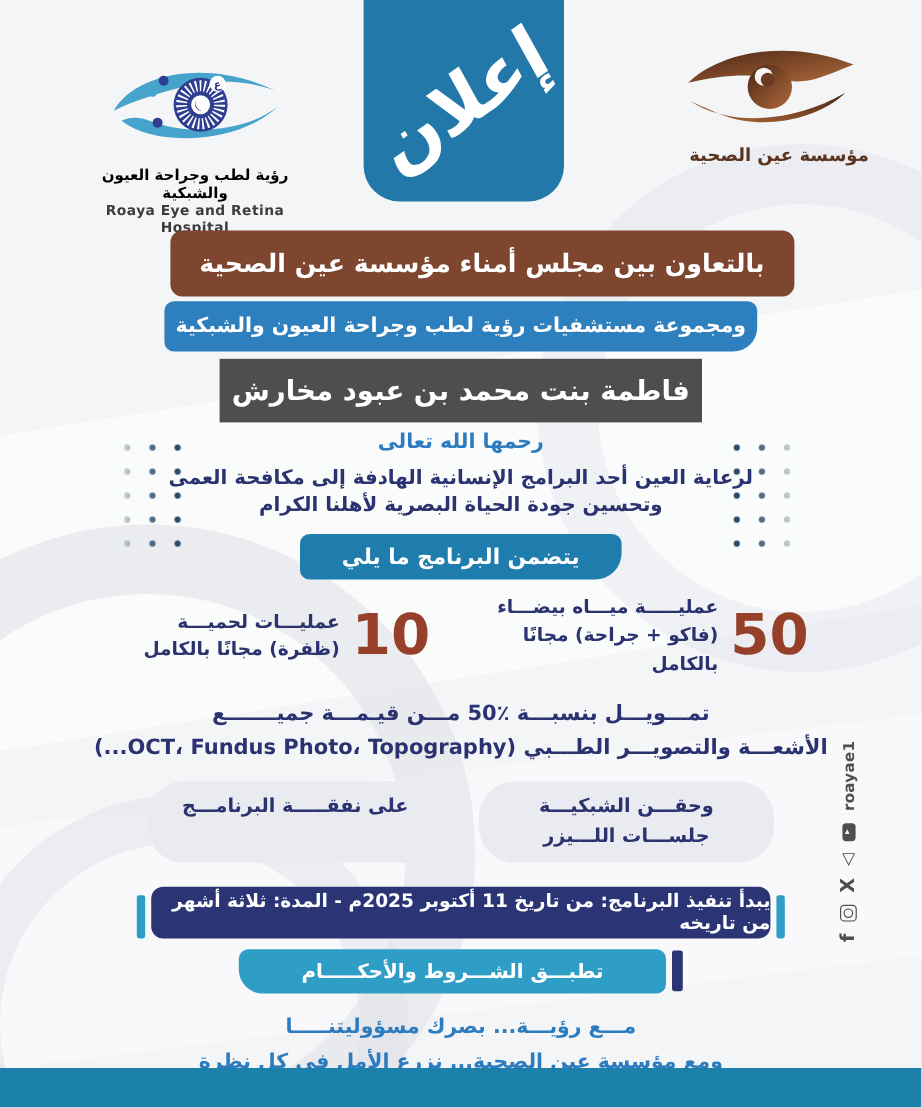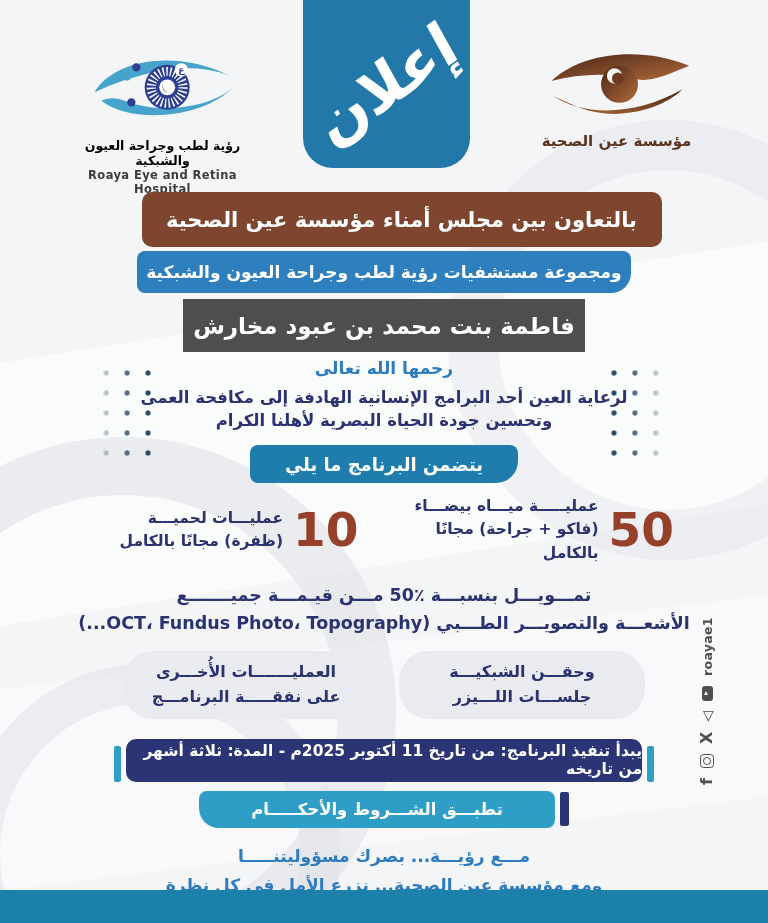--- a/index.html
+++ b/index.html
@@ -30,21 +30,21 @@
   
   .header{position:relative;height:192px;z-index:2;}
   .logo-left{position:absolute;left:60px;top:46px;width:205px;text-align:center;}
   .logo-left .ar{color:#000000;font-weight:bold;font-size:12.5px;margin-top:2px;}
   .logo-left .en{color:#3c3c3c;font-weight:bold;font-size:11.5px;letter-spacing:.4px;}
   .badge{position:absolute;left:303px;top:0;width:167px;height:168px;
          background:var(--badge_blue);border-radius:0 0 30px 30px;
          display:flex;align-items:center;justify-content:center;}
   .badge .callig{transform:rotate(-35deg) skewX(-6deg);font-size:60px;color:#fff;
          font-weight:bold;line-height:1;}
-  .logo-right{position:absolute;right:44px;top:44px;width:215px;text-align:center;}
+  .logo-right{position:absolute;right:44px;top:32px;width:215px;text-align:right;}
   .logo-right .ar{color:#5a341f;font-weight:bold;font-size:15px;margin-top:0px;}
   
   .col{position:relative;z-index:2;display:flex;flex-direction:column;align-items:center;}
   .ribbon{display:flex;align-items:center;justify-content:center;color:#fff;font-weight:bold;}
   .r-coop{width:520px;height:55px;background:var(--brown);font-size:21px;border-radius:10px;margin-left:35px;}
   .r-group{width:494px;height:42px;background:var(--mid_blue);font-size:17px;
            border-radius:8px 8px 20px 8px;margin-top:4px;}
   .t-launch{margin-top:16px;color:var(--text_blue);font-size:18px;font-weight:bold;}
   .name-box{margin-top:6px;width:402px;height:53px;background:var(--name_gray);color:#fff;
             font-size:23px;font-weight:bold;display:flex;align-items:center;justify-content:center;}
@@ -189,21 +189,20 @@
       <div>تمـــويـــل بنسبـــة ٪50 مـــن قيـمـــة جميـــــــع</div>
       <div>الأشعـــة والتصويـــر الطـــبي (OCT، Fundus Photo، Topography...)</div>
     </div>
 
     <div class="notes-row">
       <div class="pill">
         <div>وحقـــن الشبكيـــة</div>
         <div>جلســـات اللـــيزر</div>
       </div>
       <div class="pill">
-        <div>العمليـــــــات الأُخـــرى</div>
         <div>على نفقـــــة البرنامـــج</div>
       </div>
     </div>
 
     <div class="sched-row">
       <span class="bar-teal"></span>
       <div class="ribbon r-sched">يبدأ تنفيذ البرنامج: من تاريخ 11 أكتوبر 2025م - المدة: ثلاثة أشهر من تاريخه</div>
       <span class="bar-teal"></span>
     </div>
 

